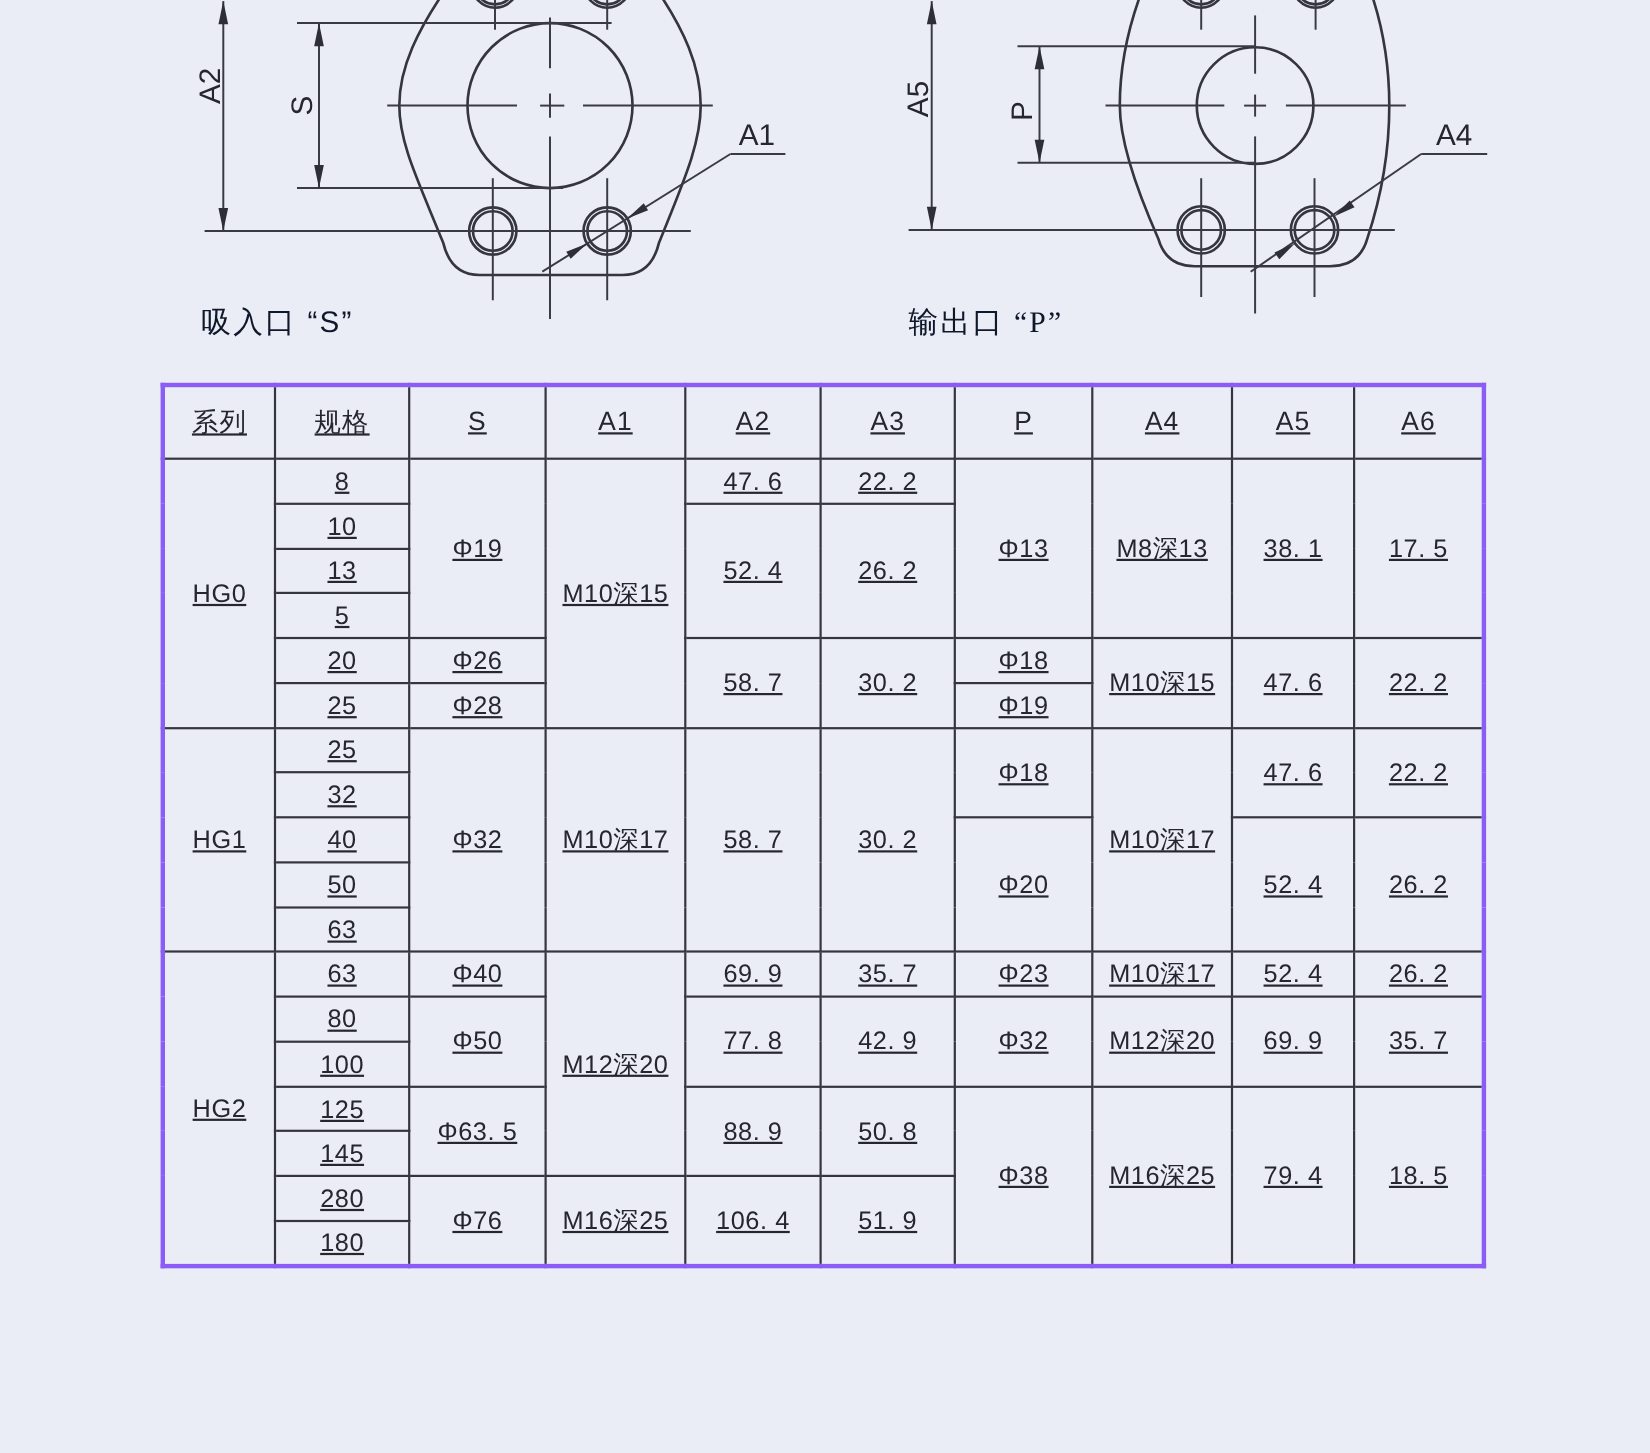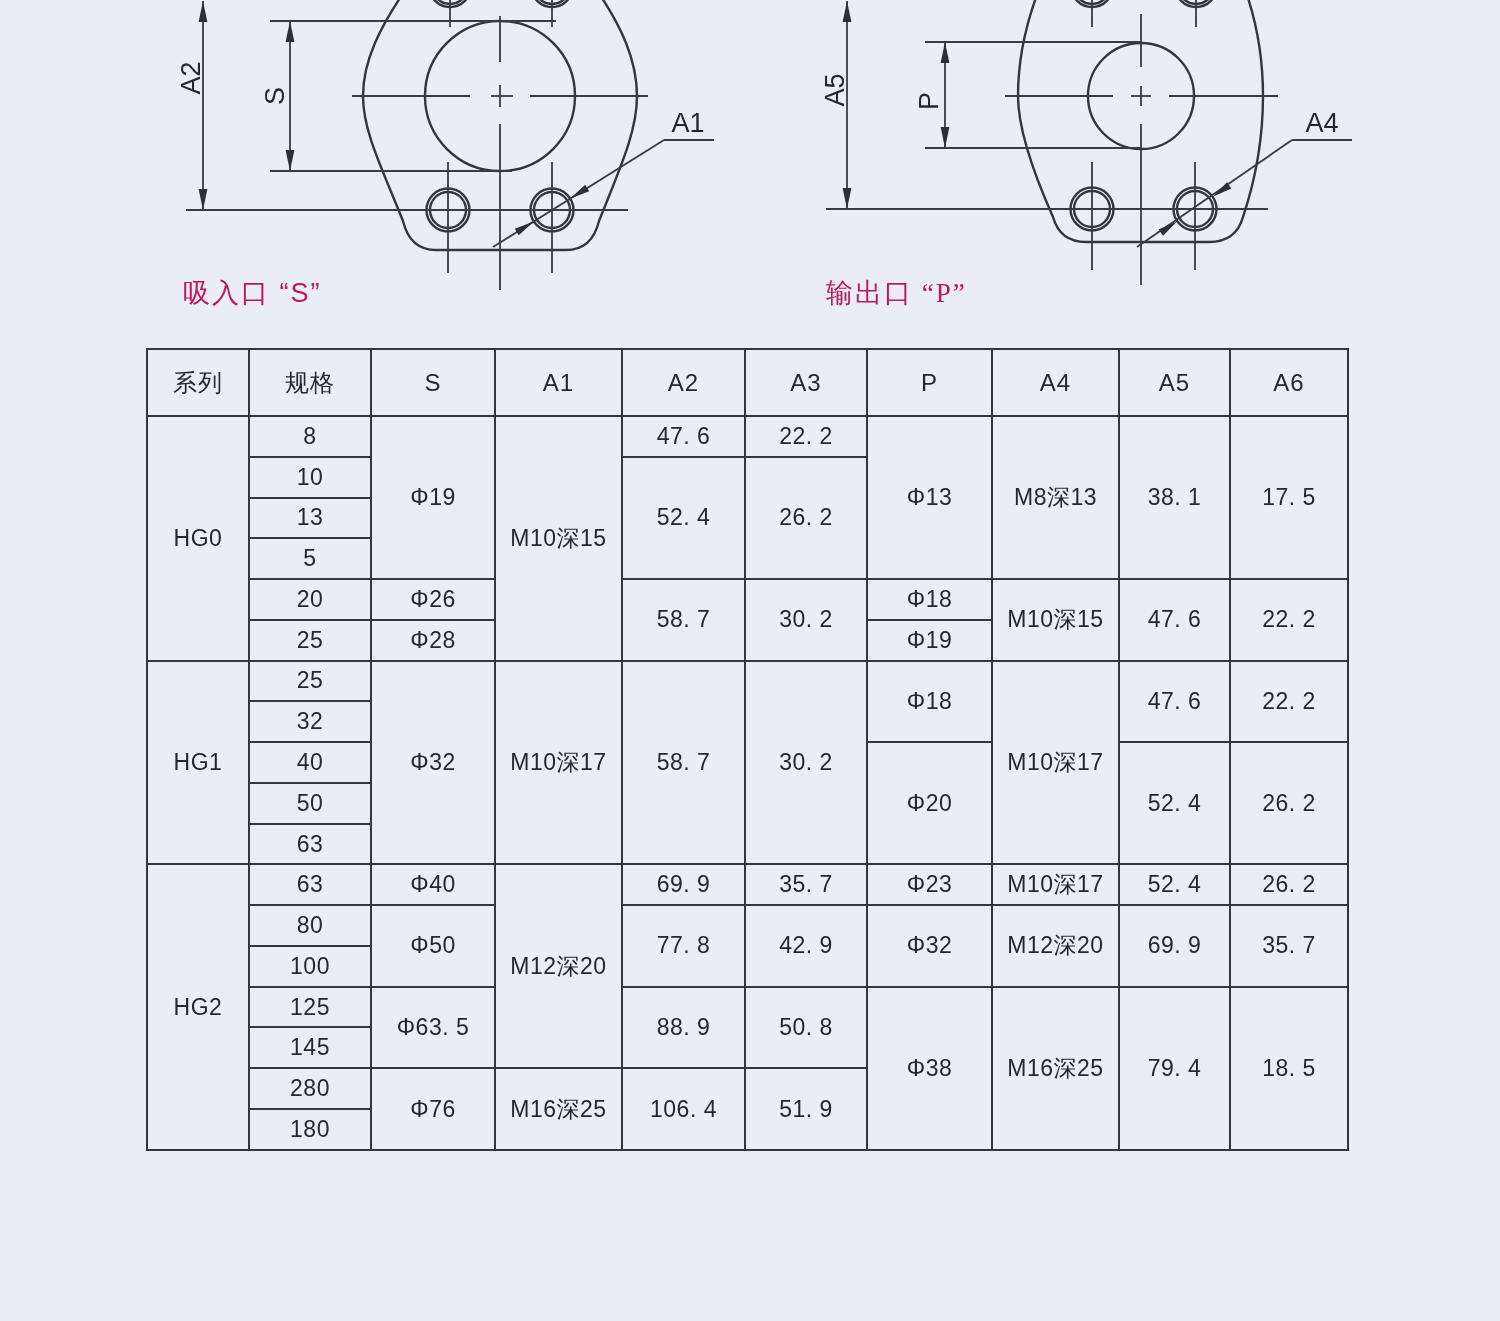--- a/index.html
+++ b/index.html
@@ -13,30 +13,31 @@
 
   
   svg.drawings { position:absolute; left:0; top:0; width:1500px; height:332px; display:block; }
   svg.drawings .obj  { stroke:#35353f; stroke-width:2.4; fill:none; }
   svg.drawings .thin { stroke:#3a3a44; stroke-width:1.8; fill:none; }
   svg.drawings .arr  { fill:#2e2e38; stroke:none; }
   svg.drawings text  { font-family:"Liberation Sans", sans-serif; font-size:27px; fill:#26262e; }
 
   .caption {
     position:absolute; top:276px; height:34px; line-height:34px;
-    font-size:27px; letter-spacing:2px; color:#be185d; white-space:nowrap;
+    font-size:27px; letter-spacing:2px; color:#0f172a; white-space:nowrap;
   }
   #caption-suction { left:183px; }
   #caption-output  { left:826px;font-family:Liberation Serif, serif; }
 
   
   table.dim-table {
     position:absolute; left:146px; top:348px; width:1201px;
     border-collapse:collapse; table-layout:fixed;
-    border:2px solid #8b5cf6;
+    border:4px solid #8b5cf6;
+    text-decoration:underline;
   }
   .dim-table th, .dim-table td {
     border:2px solid #35353f;
     text-align:center; vertical-align:middle;
     padding:0; font-weight:400; overflow:hidden; white-space:nowrap;
   }
   .dim-table thead tr { height:67px; }
   .dim-table tbody tr { height:40.78px; }
   .dim-table th { font-size:24px; letter-spacing:1px; }
   .dim-table td { font-size:23px; letter-spacing:0.5px; }

